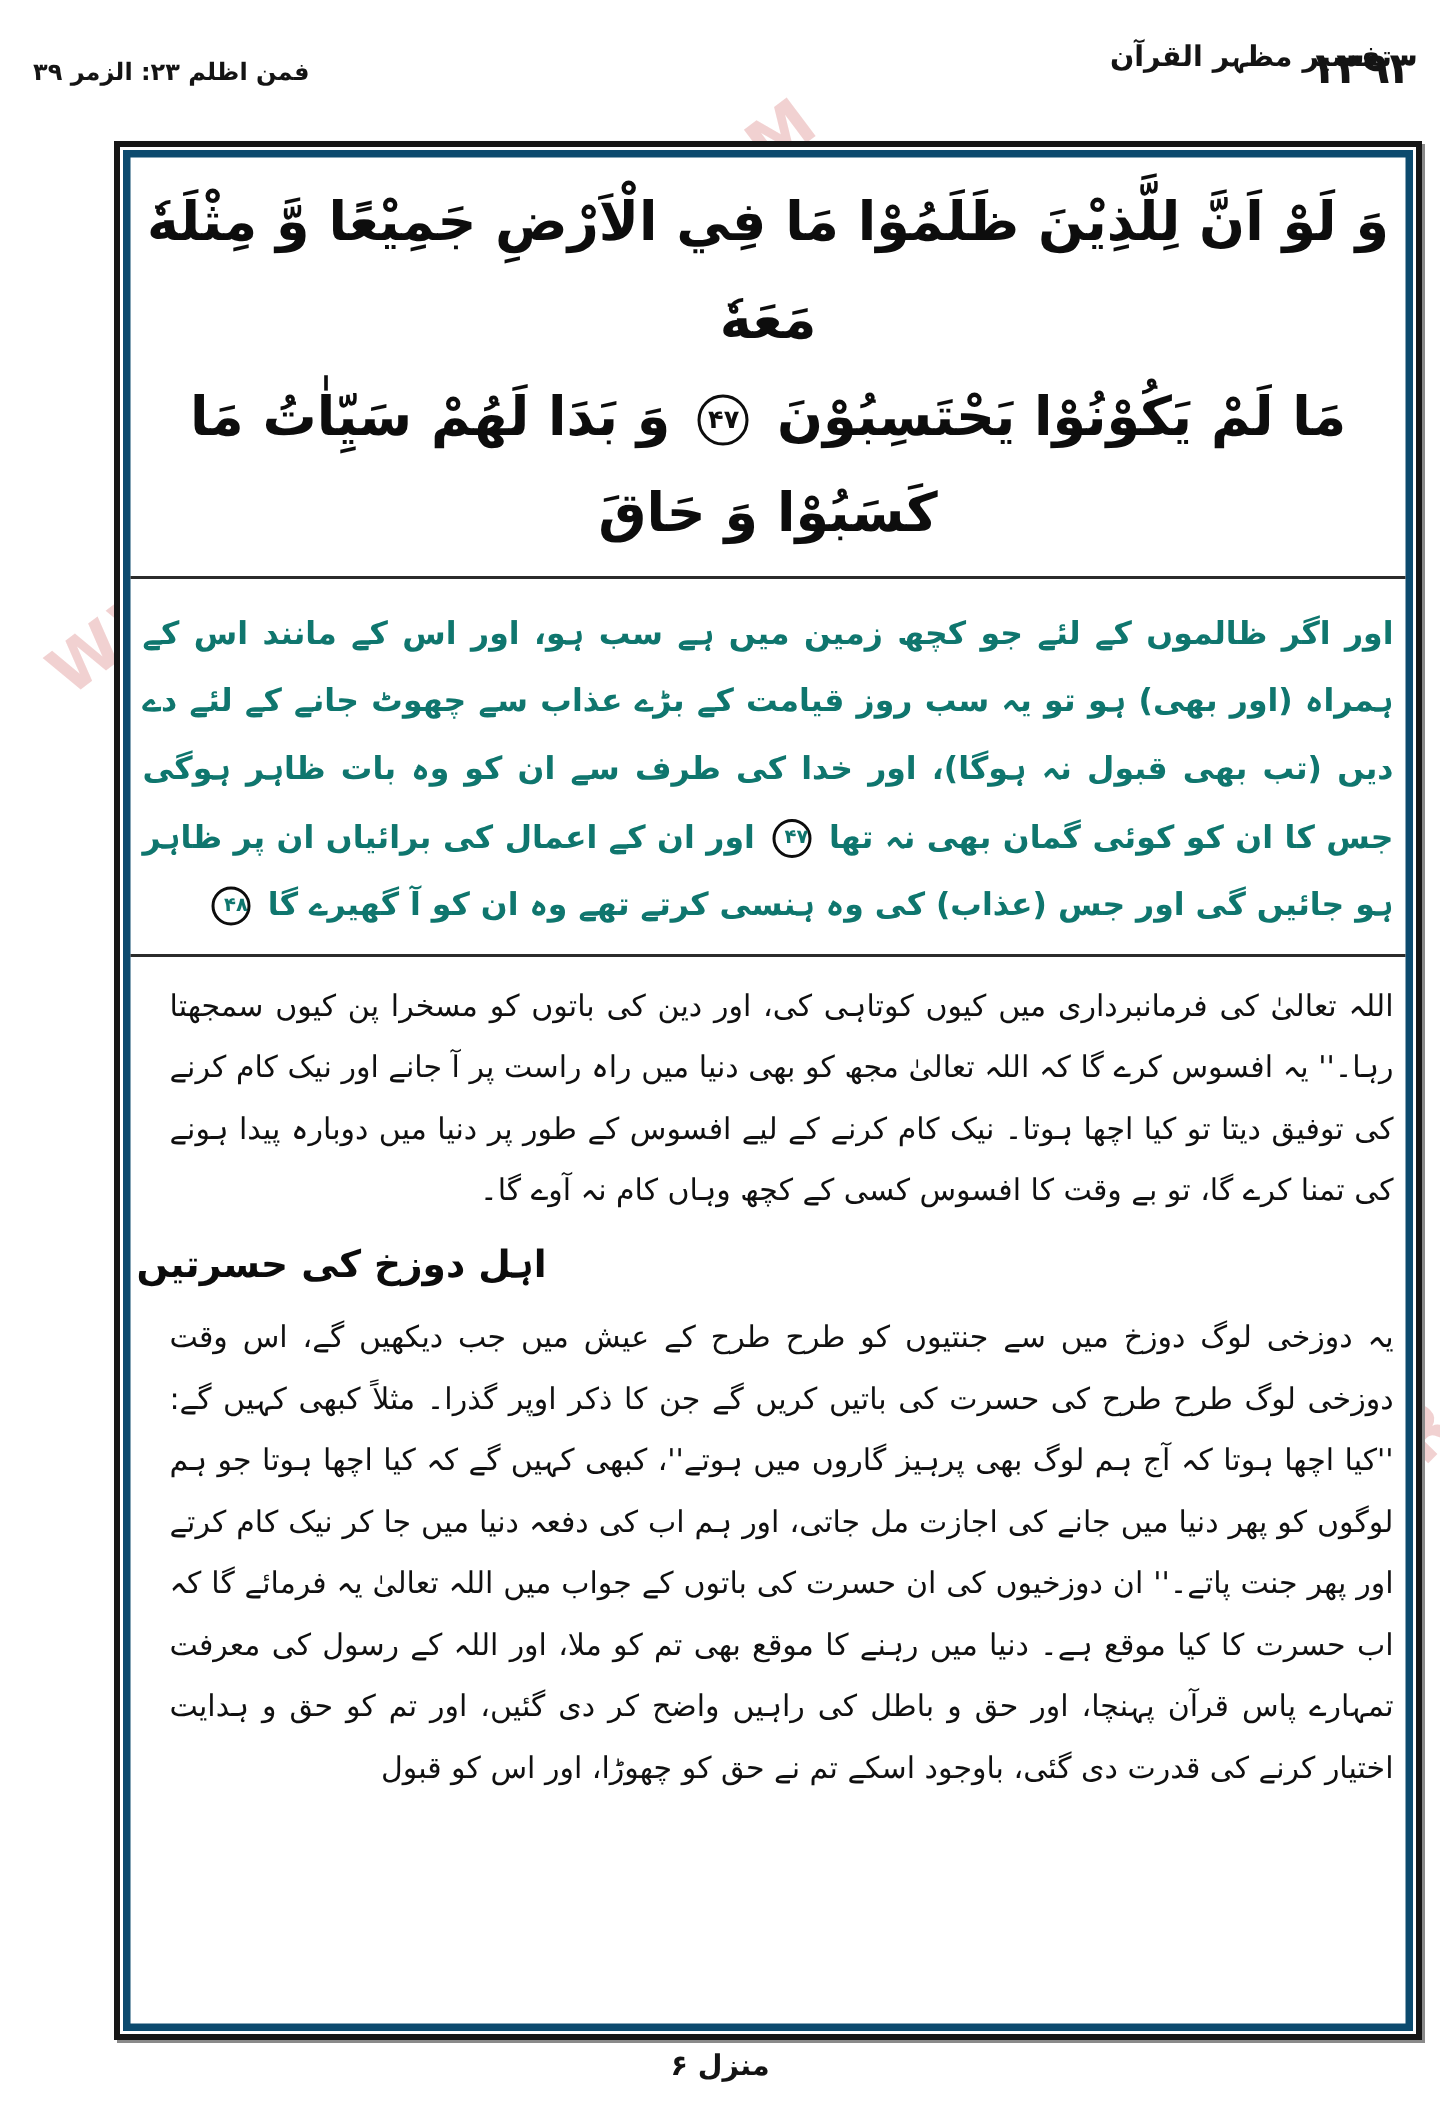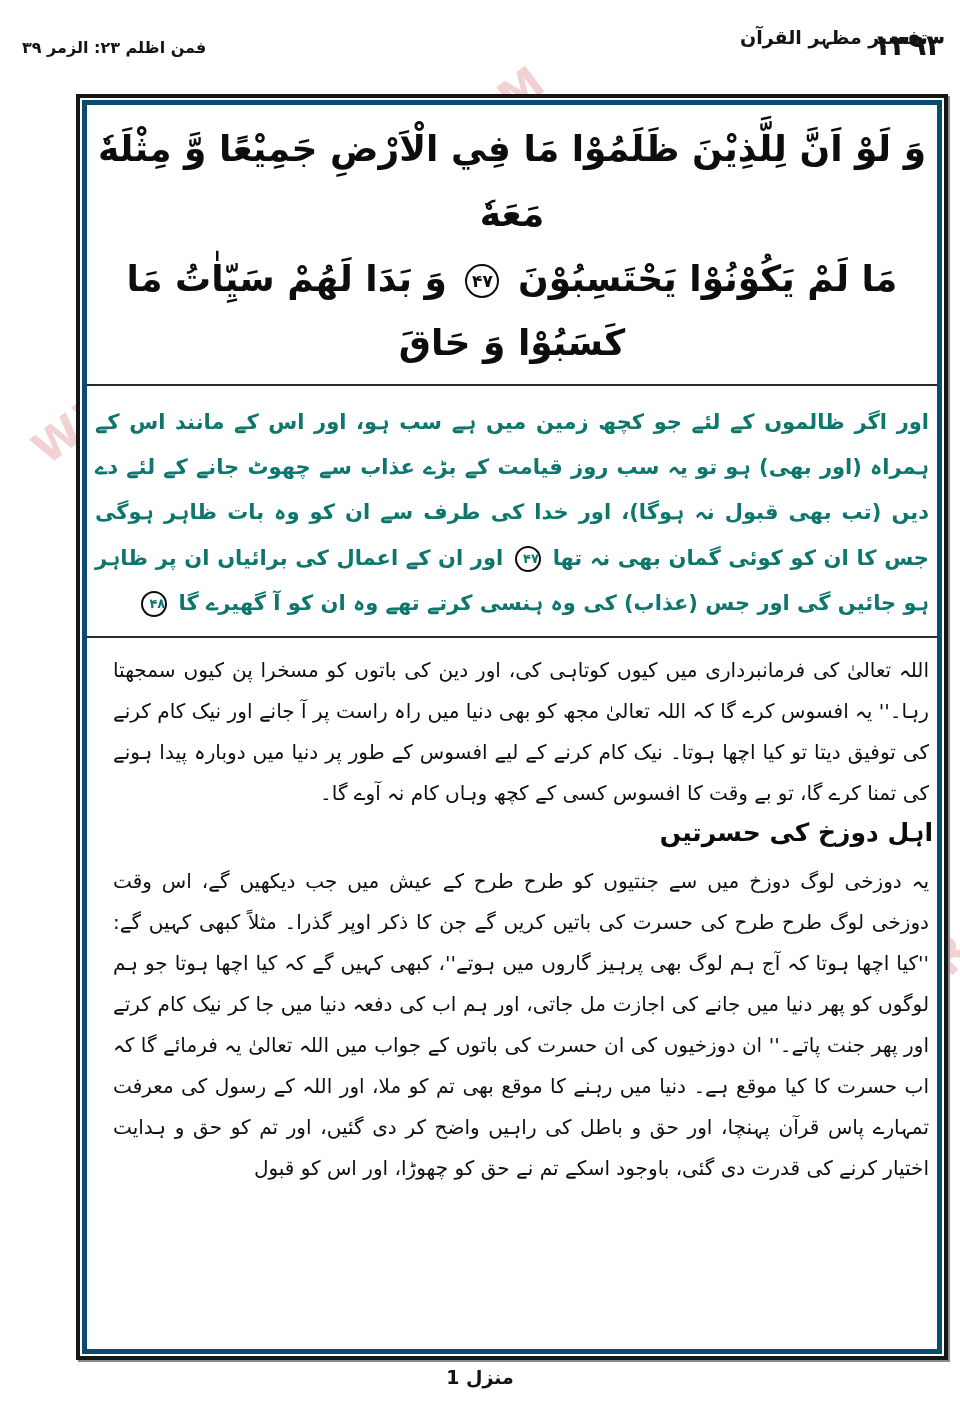--- a/index.html
+++ b/index.html
@@ -60,21 +60,21 @@
   .trans-sec{
     direction:rtl;text-align:justify;font-size:21px;font-weight:600;
     line-height:2.15;padding:10px 4px 6px;color:#0f766e;
   }
   
   .comm-sec{
     direction:rtl;text-align:justify;font-size:20px;font-weight:500;
     line-height:2.05;padding:8px 4px 4px;color:#101010;margin-left:18px;
   }
   .comm-heading{
-    text-align:right;font-size:25px;font-weight:bold;margin:0 0 6px;
+    text-align:left;font-size:25px;font-weight:bold;margin:10px 0 6px;
     direction:rtl;color:#0c0c0c;
   }
   
   .footer{
     position:absolute;top:1366px;left:0;right:0;text-align:center;
     font-size:19px;font-weight:bold;direction:rtl;z-index:2;
   }
 </style>
 </head>
 <body>
@@ -133,13 +133,13 @@
       
       
       
       
       
     </div>
 
   </div>
 </div>
 
-<div class="footer">منزل 1</div>
+<div class="footer">منزل ۶</div>
 
 </body></html>

